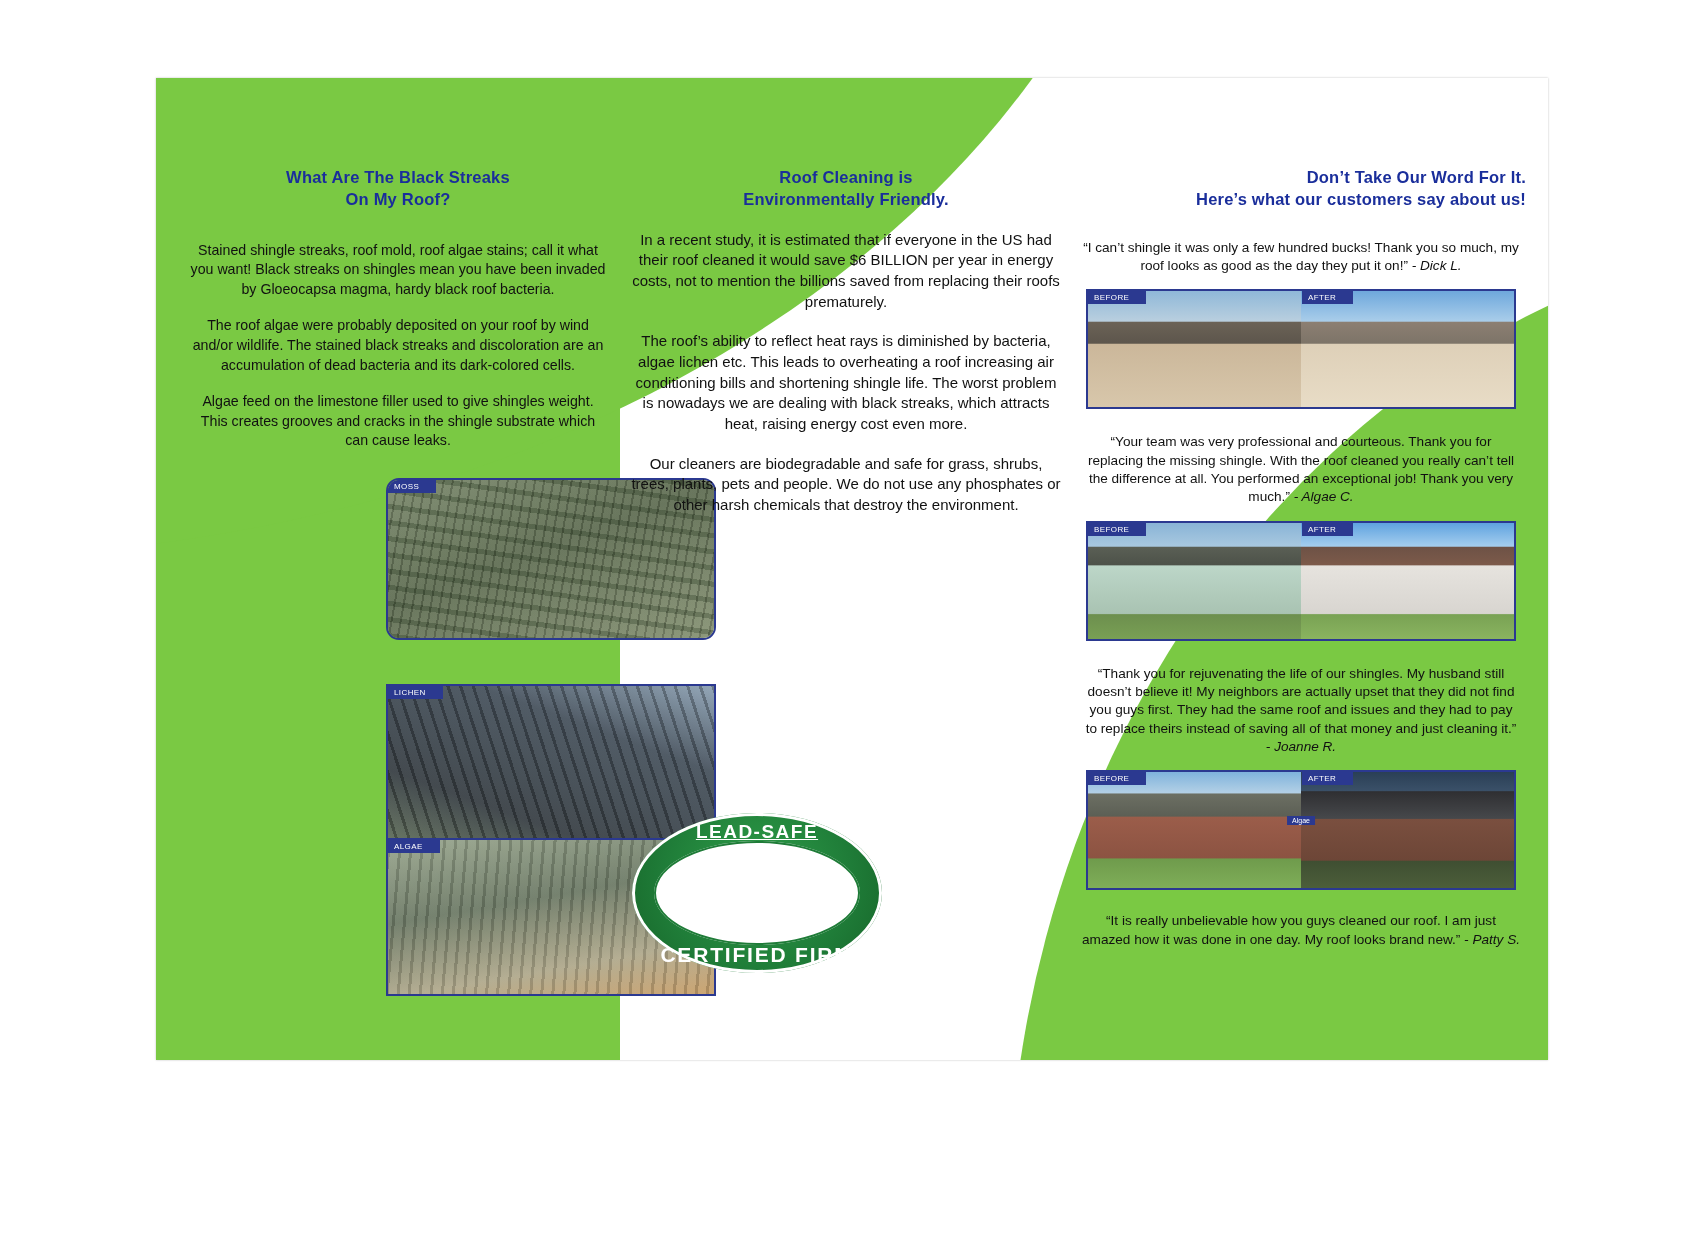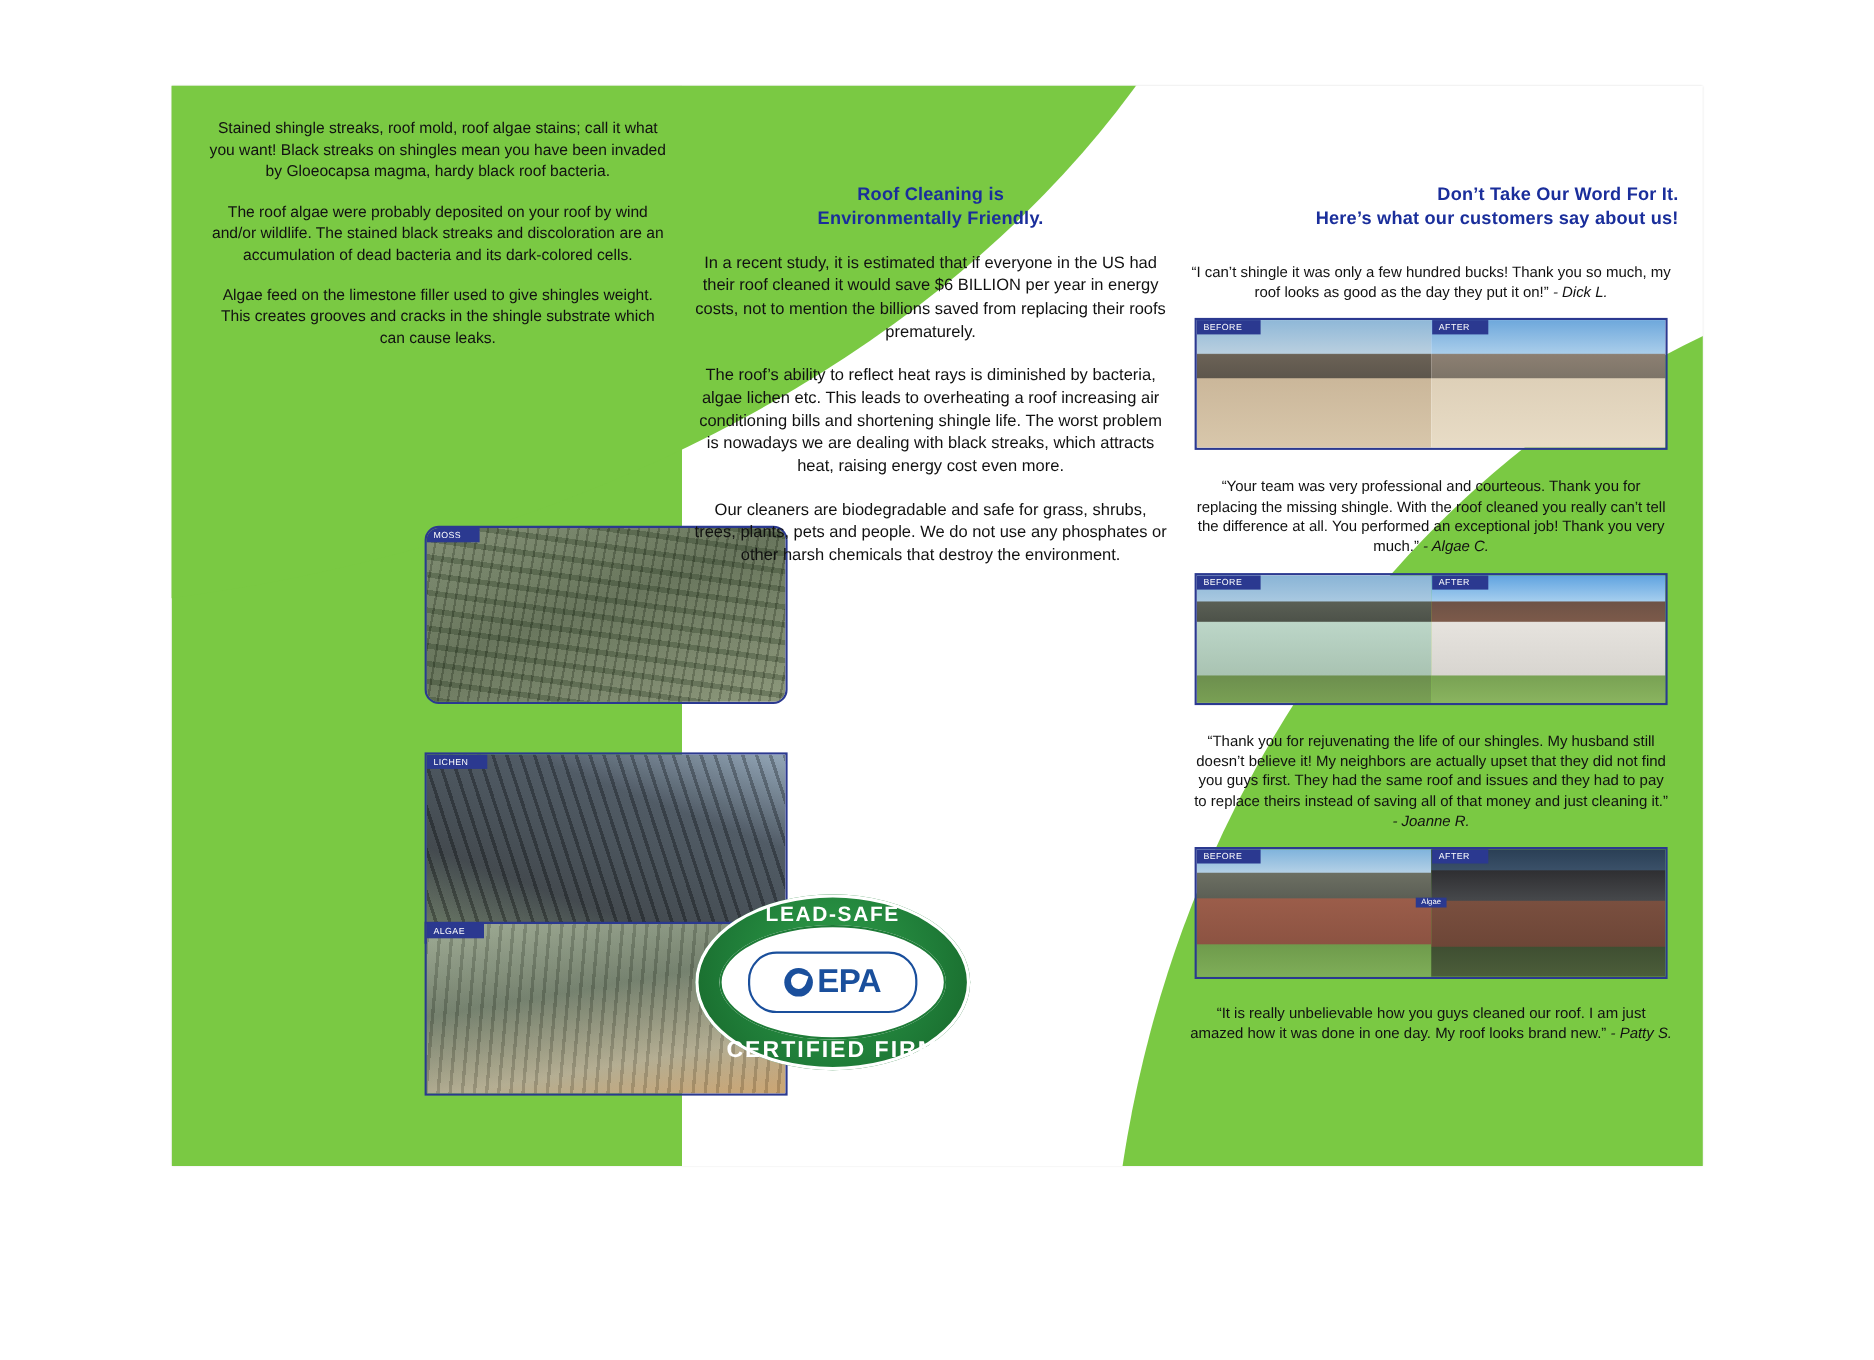--- a/index.html
+++ b/index.html
@@ -264,36 +264,40 @@
   }
   .epa-top, .epa-bottom {
     position: absolute;
     left: 0; right: 0;
     text-align: center;
     color: #ffffff;
     font-weight: bold;
     font-size: 19px;
     letter-spacing: 1.5px;
   }
-  .epa-top { top: 8px; }
+  .epa-top { top: 8px; text-decoration: underline; }
   .epa-bottom { bottom: 6px; font-size: 21px; letter-spacing: 1.8px; }
 </style>
 </head>
 <body>
 
 <div class="page">
   <div class="brochure">
 
     <div class="green-left"></div>
     <div class="swoosh"></div>
     <div class="swoosh-right"></div>
 
     <div class="content">
 
       <div class="col col-1">
+        <h2 class="head">
+          <span>What Are The Black Streaks</span><br>
+          <span>On My Roof?</span>
+        </h2>
         <p class="body">Stained shingle streaks, roof mold, roof algae stains; call it what you want!  Black streaks on shingles mean you have been invaded by Gloeocapsa magma, hardy black roof bacteria.</p>
         <p class="body">The roof algae were probably deposited on your roof by wind and/or wildlife. The stained black streaks and discoloration are an accumulation of dead bacteria and its dark-colored cells.</p>
         <p class="body">Algae feed on the limestone filler used to give shingles weight. This creates grooves and cracks in the shingle substrate which can cause leaks.</p>
 
         <div class="photo" style="position:absolute; left:208px; top:400px; width:330px; height:162px;border-radius:13px;">
           <span class="tag">MOSS</span>
           <div class="roof-moss"></div>
         </div>
 
         <div class="photo" style="position:absolute; left:208px; top:606px; width:330px; height:174px;">
@@ -315,24 +319,20 @@
         <p class="body">In a recent study, it is estimated that if everyone in the US had their roof cleaned it would save $6 BILLION per year in energy costs, not to mention the billions saved from replacing their roofs prematurely.</p>
         <p class="body">The roof’s ability to reflect heat rays is diminished by bacteria, algae lichen etc.  This leads to overheating a roof increasing air conditioning bills and shortening shingle life. The worst problem is nowadays we are dealing with black streaks, which attracts heat, raising energy cost even more.</p>
         <p class="body">Our cleaners are biodegradable and safe for grass, shrubs, trees, plants, pets and people. We do not use any phosphates or other harsh chemicals that destroy the environment.</p>
       </div>
 
       <div class="epa-wrap">
         <div class="epa-outer"></div>
         <div class="epa-inner"></div>
         <div class="epa-top">LEAD-SAFE</div>
         <div class="epa-bottom">CERTIFIED FIRM</div>
-        <div class="epa-core">
-          <span class="epa-leaf"></span>
-          <span class="epa-text">EPA</span>
-        </div>
       </div>
 
       <div class="col col-3">
         <h2 class="head">
           <span>Don’t Take Our Word For It.</span><br>
           <span>Here’s what our customers say about us!</span>
         </h2>
 
         <div class="quote" style="margin-top:28px;">
           <span>“I can’t shingle it was only a few hundred bucks! Thank you so much, my roof looks as good as the day they put it on!”</span>

